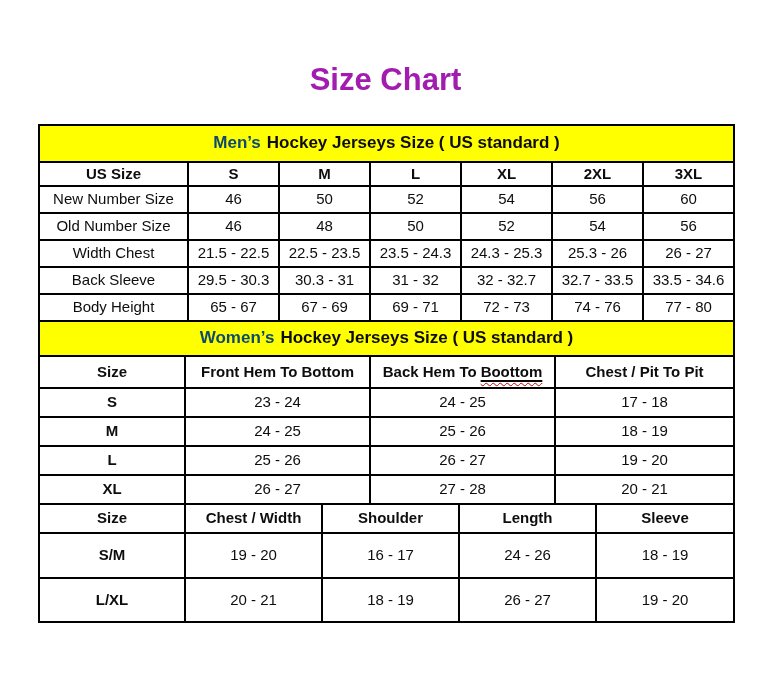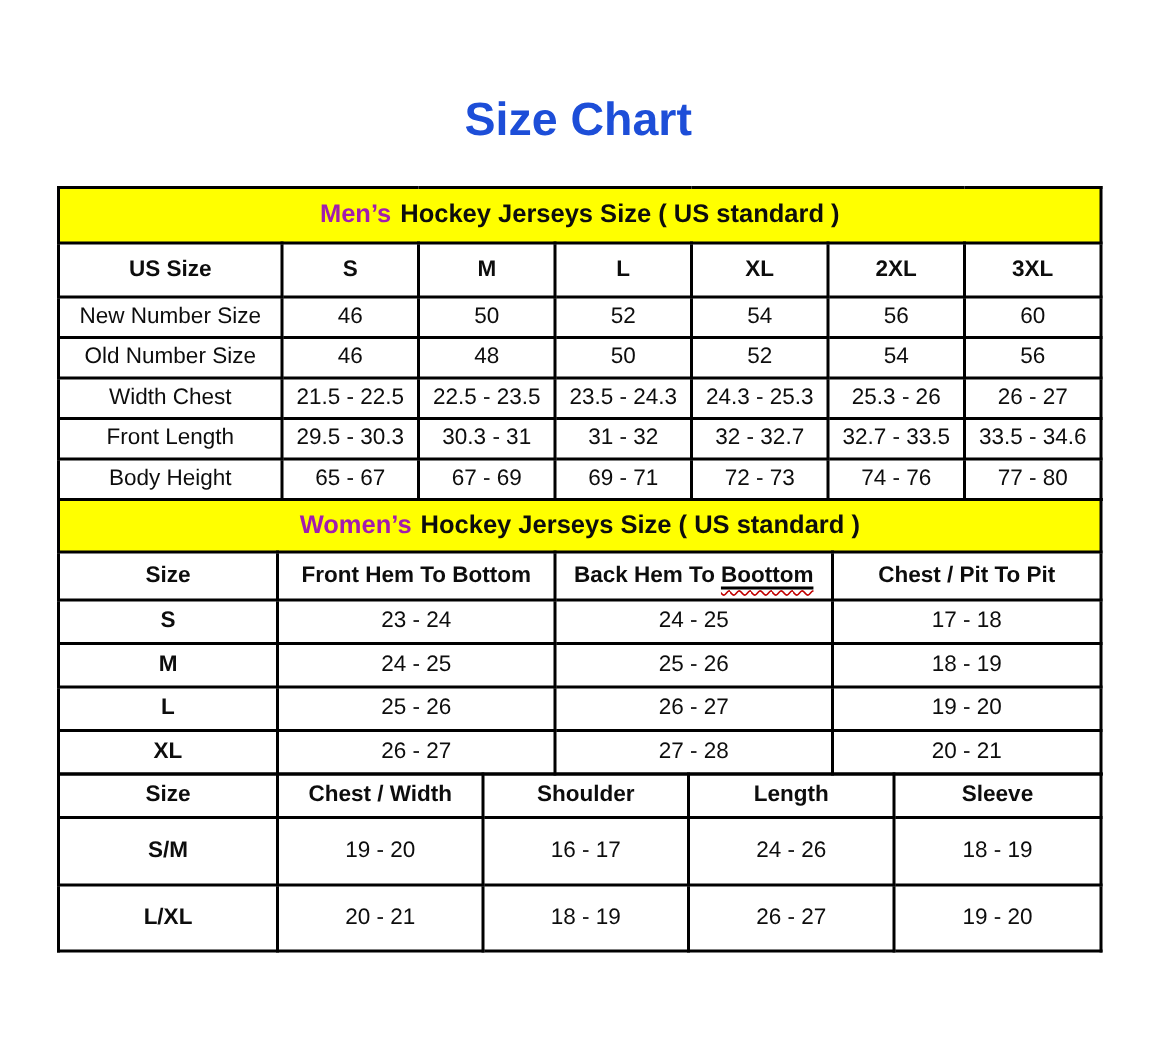--- a/index.html
+++ b/index.html
@@ -1,29 +1,29 @@
 <!DOCTYPE html>
 <html><head>
 <meta charset="utf-8">
 <style>
   html,body{margin:0;padding:0;background:#ffffff;}
   body{width:776px;height:692px;position:relative;font-family:"Liberation Sans",sans-serif;color:#0d0d0d;}
   .page-title{position:absolute;left:38px;top:62px;width:695px;text-align:center;
-    font-size:31px;font-weight:700;color:#1d4ed8;letter-spacing:0px;}
+    font-size:31px;font-weight:700;color:#a21caf;letter-spacing:0px;}
   .sheet{position:absolute;left:38px;top:124px;width:695px;}
   table{border-collapse:collapse;table-layout:fixed;width:695px;}
   .tbl-women,.tbl-youth{margin-top:-2px;border-radius:17px;}
   td,th{border:2px solid #000;text-align:center;vertical-align:middle;padding:0;
     font-size:15px;line-height:1.1;overflow:hidden;}
   th{font-weight:700;}
   .band td{background:#ffff00;font-weight:700;font-size:17px;}
-  .hl{color:#a21caf;margin-right:6px;}
+  .hl{color:#0c4a6e;margin-right:6px;}
   .b{font-weight:700;}
   
-  .hb-m{height:37px}.hh-m{height:36px}.hr-m{height:27px}
+  .hb-m{height:37px}.hh-m{height:24px}.hr-m{height:27px}
   .hb-w{height:35px}.hh-w{height:32px}.hr-w{height:29px}
   .hb-y{height:31px}.hh-y{height:29px}.hr-y{height:45px}.hr-y2{height:44px}
   
   .sq{text-decoration:underline wavy #c00000 1px;text-underline-offset:5px;margin-left:4px;}
   .su{text-decoration:underline solid #000 1.5px;text-underline-offset:3px;}
 </style>
 </head>
 <body>
 
 <div class="page-title">Size Chart</div>
@@ -74,21 +74,21 @@
     <tr class="hr-m">
       <td>Width Chest</td>
       <td>21.5 - 22.5</td>
       <td>22.5 - 23.5</td>
       <td>23.5 - 24.3</td>
       <td>24.3 - 25.3</td>
       <td>25.3 - 26</td>
       <td>26 - 27</td>
     </tr>
     <tr class="hr-m">
-      <td>Front Length</td>
+      <td>Back Sleeve</td>
       <td>29.5 - 30.3</td>
       <td>30.3 - 31</td>
       <td>31 - 32</td>
       <td>32 - 32.7</td>
       <td>32.7 - 33.5</td>
       <td>33.5 - 34.6</td>
     </tr>
     <tr class="hr-m">
       <td>Body Height</td>
       <td>65 - 67</td>

